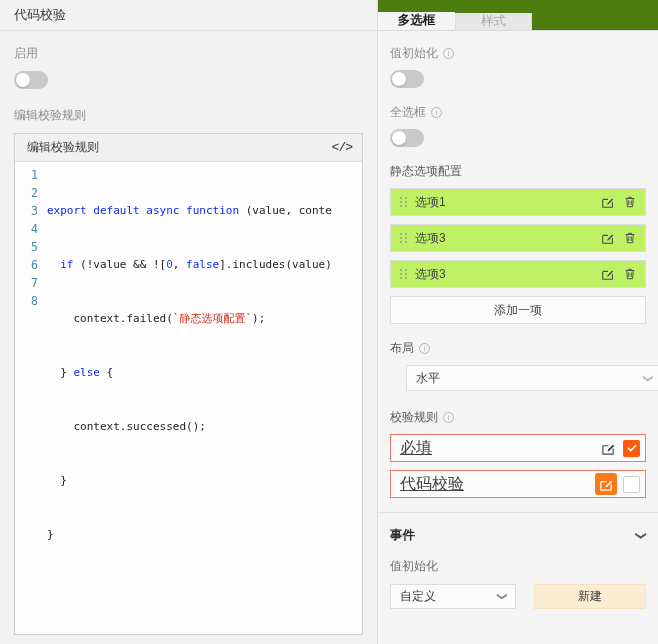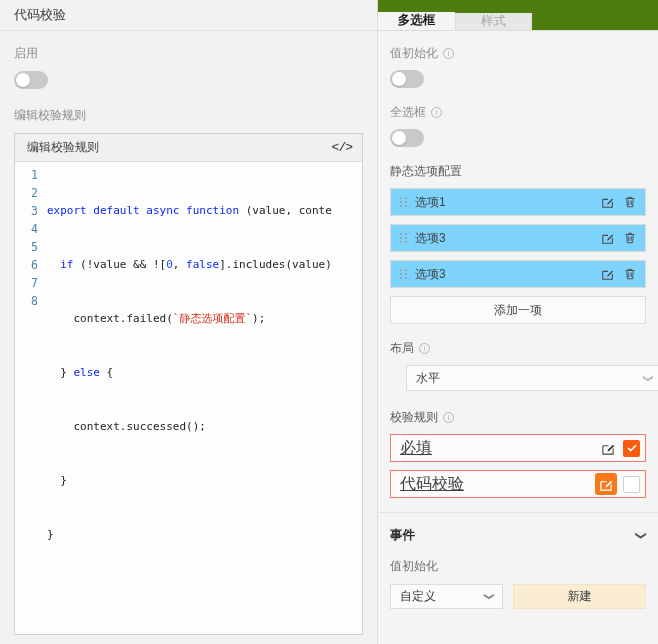--- a/index.html
+++ b/index.html
@@ -128,21 +128,21 @@
     display: inline-block; width: 11px; height: 11px;
     border: 1px solid #b5b5b5; border-radius: 50%;
     font-size: 8px; line-height: 10px; text-align: center;
     color: #b5b5b5;
   }
   .toggle.sm { margin-bottom: 16px; }
 
   .opt-row {
     height: 28px;
     border: 1px solid #dcdcdc;
-    background: #7dd3fc;
+    background: #bef264;
     display: flex; align-items: center;
     padding: 0 8px 0 9px;
     margin-bottom: 8px;
     gap: 8px;
   }
   .drag-dots {
     width: 7px; height: 11px;
     display: grid; grid-template-columns: 2px 2px; grid-template-rows: 2px 2px 2px;
     gap: 2px 3px; cursor: grab;
   }
@@ -195,30 +195,30 @@
 
   .section-head {
     display: flex; align-items: center; justify-content: space-between;
     padding: 14px 0 14px 0;
     font-size: 12.5px; color: #2d2d2d; font-weight: bold;
     cursor: pointer;
   }
   .section-head .chev { color: #585858; font-size: 11px; }
 
   .event-label { font-size: 12px; color: #6f6f6f; margin-bottom: 9px; }
-  .event-row { display: flex; gap: 10px; }
+  .event-row { display: flex; gap: 18px; }
   .event-select {
     flex: 1; height: 25px;
     border: 1px solid #dcdcdc; background: #fbfbfb;
     display: flex; align-items: center; justify-content: space-between;
     padding: 0 9px; font-size: 12px; color: #3d3d3d; cursor: pointer;
   }
   .event-select .chev { color: #888; }
   .new-btn {
-    width: 133px; height: 25px;
+    width: 112px; height: 25px;
     background: #faedd2; border: 1px solid #f3e3c4;
     display: flex; align-items: center; justify-content: center;
     font-size: 12px; color: #3d3d3d; cursor: pointer;
   }
 </style>
 </head>
 <body>
 
 <div class="app">
 

